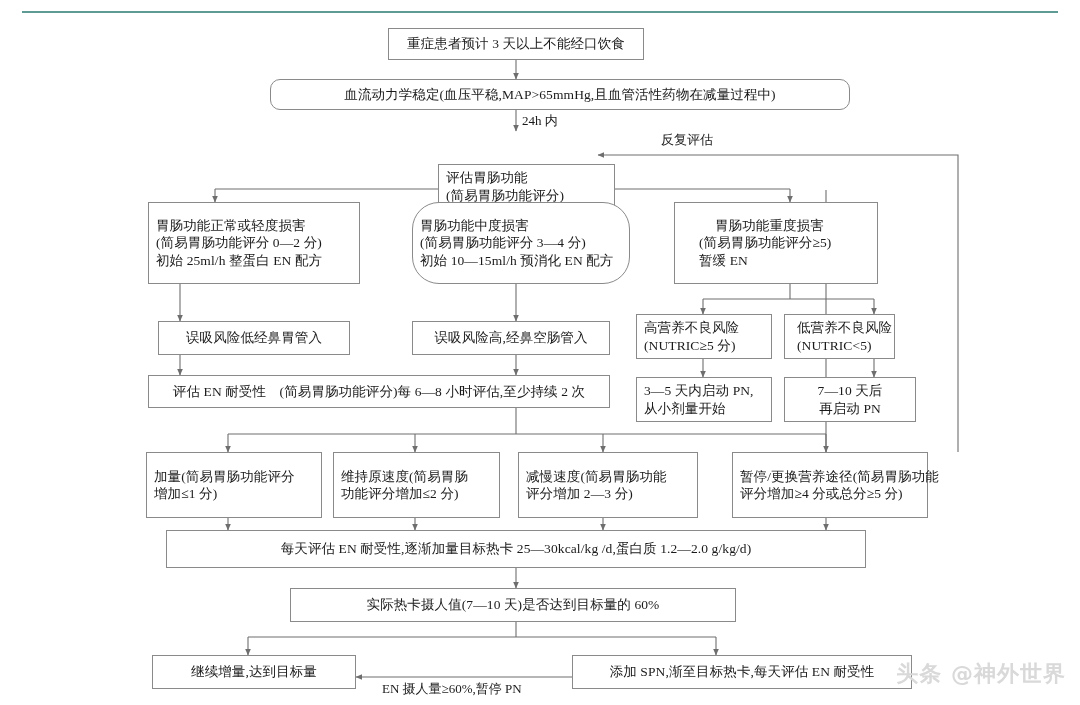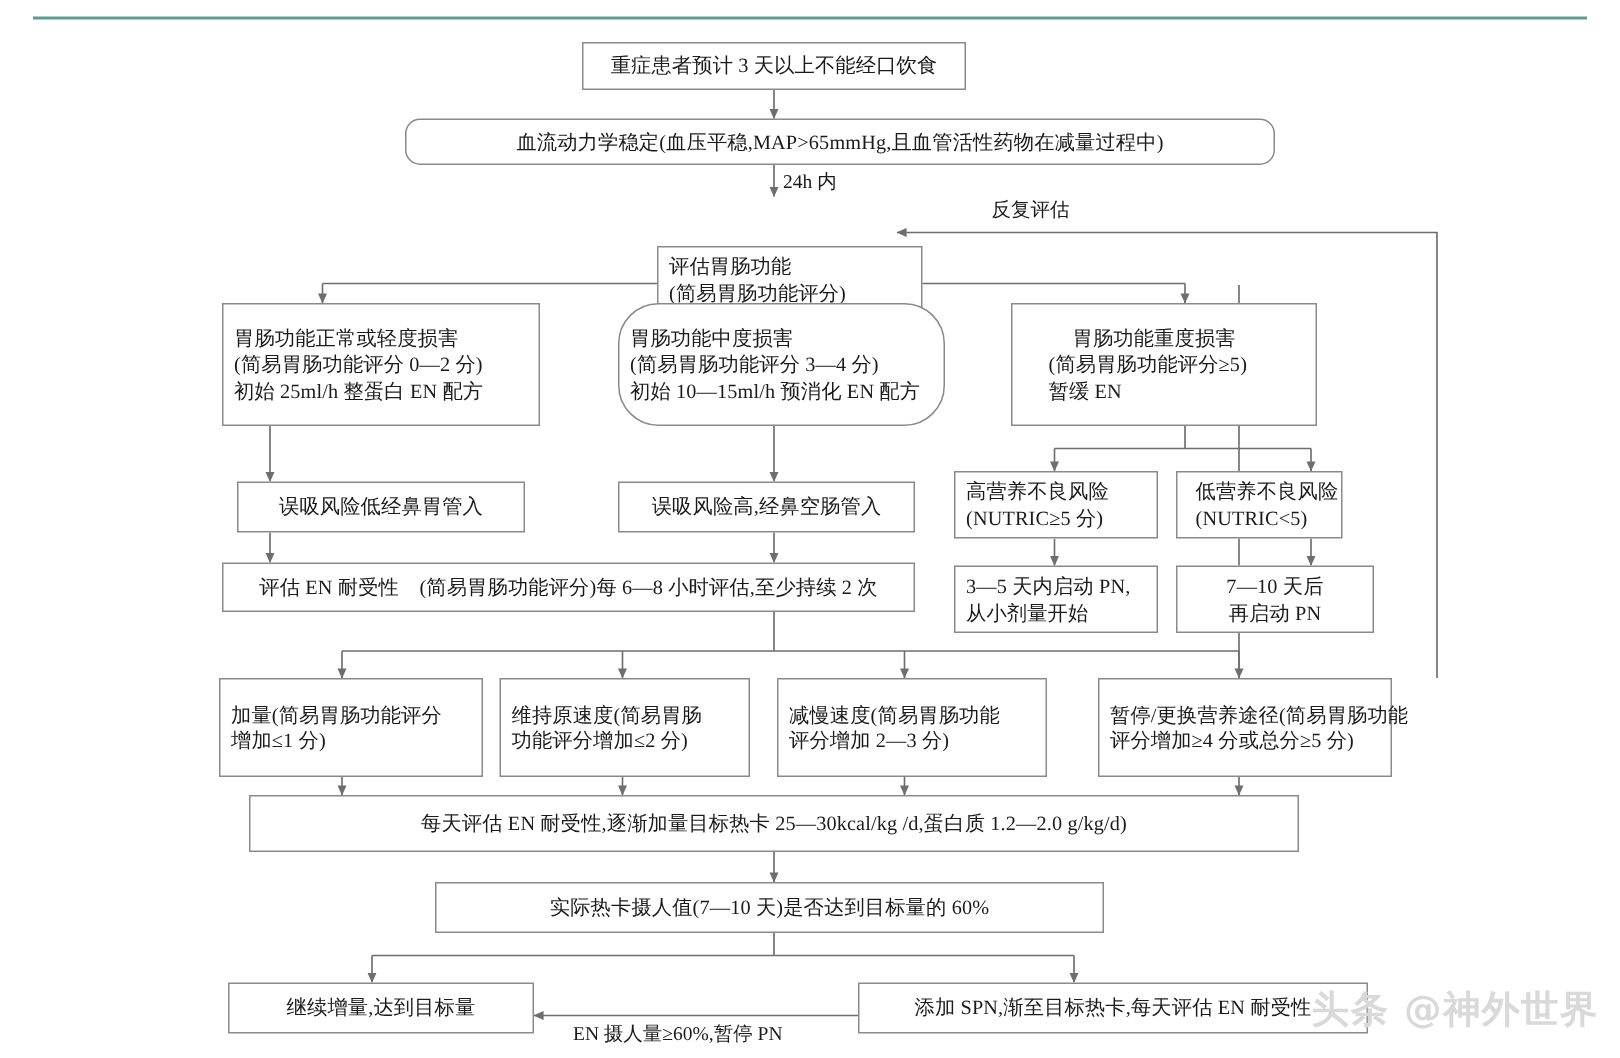--- a/index.html
+++ b/index.html
@@ -38,21 +38,21 @@
     position:absolute;
     font-size:13px;
     white-space:nowrap;
     background:transparent;
     line-height:1;
   }
   .watermark{
     position:absolute;
     right:14px;bottom:16px;
     font-family:"DejaVu Sans","Liberation Sans",sans-serif;
-    font-size:25px;
+    font-size:22px;
     font-weight:700;
     color:#d9d9d9;
     letter-spacing:1px;
     white-space:nowrap;
     user-select:none;
   }
 </style>
 </head>
 <body>
 

